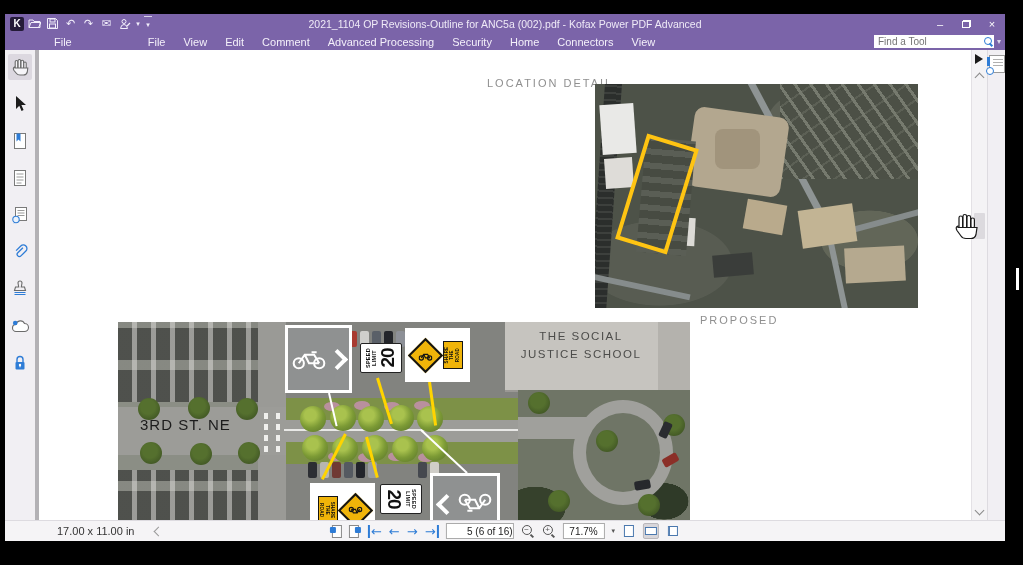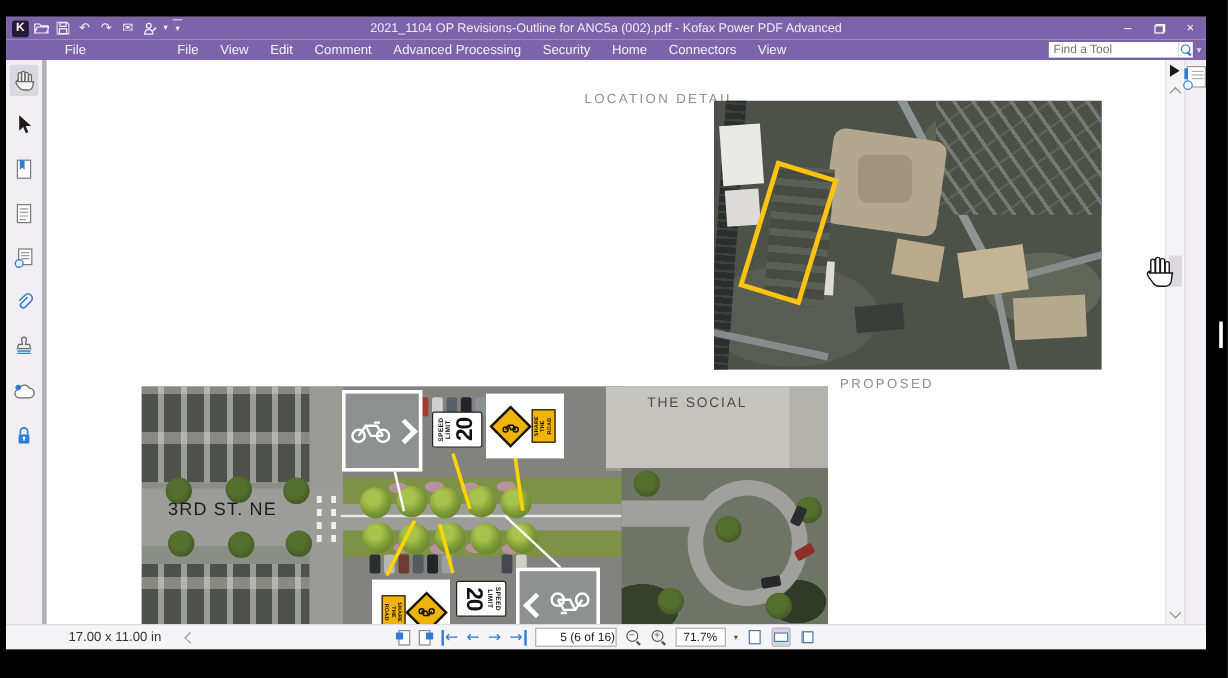--- a/index.html
+++ b/index.html
@@ -338,20 +338,21 @@
           <i class="car" style="left:214px;top:140px;background:#703a34;"></i>
           <i class="car" style="left:226px;top:140px;background:#555a61;"></i>
           <i class="car" style="left:238px;top:140px;background:#22242a;"></i>
           <i class="car" style="left:250px;top:140px;background:#9a9da2;"></i>
           <i class="car" style="left:300px;top:140px;background:#45484f;"></i>
           <i class="car" style="left:312px;top:140px;background:#d0cec8;"></i>
 
           <i class="pl" style="left:387px;top:0;width:185px;height:68px;background:#c6c4bf;border-bottom:2px solid #9a9894;"></i>
           <i class="pl" style="left:540px;top:0;width:32px;height:68px;background:#b4b2ad;"></i>
           <span class="schooltxt" style="left:398px;top:6px;width:130px;">THE SOCIAL</span>
+          <span class="schooltxt" style="left:388px;top:24px;width:150px;">JUSTICE SCHOOL</span>
 
           <i class="pl" style="left:400px;top:68px;width:172px;height:131px;background:radial-gradient(40px 30px at 85% 85%,#2f3a28 0 60%,transparent 61%),radial-gradient(50px 35px at 10% 90%,#36412c 0 60%,transparent 61%),#6f7566;"></i>
           <i class="pl" style="left:455px;top:78px;width:100px;height:105px;border:13px solid #a0a09c;border-radius:50%;box-sizing:border-box;"></i>
           <i class="pl" style="left:400px;top:95px;width:70px;height:22px;background:#a0a09c;"></i>
           <i class="tree dark" style="left:410px;top:70px;"></i>
           <i class="tree dark" style="left:545px;top:92px;"></i>
           <i class="tree dark" style="left:478px;top:108px;"></i>
           <i class="tree dark" style="left:430px;top:168px;"></i>
           <i class="tree dark" style="left:520px;top:172px;"></i>
           <i class="car" style="left:543px;top:100px;background:#2a2c30;transform:rotate(25deg);"></i>

